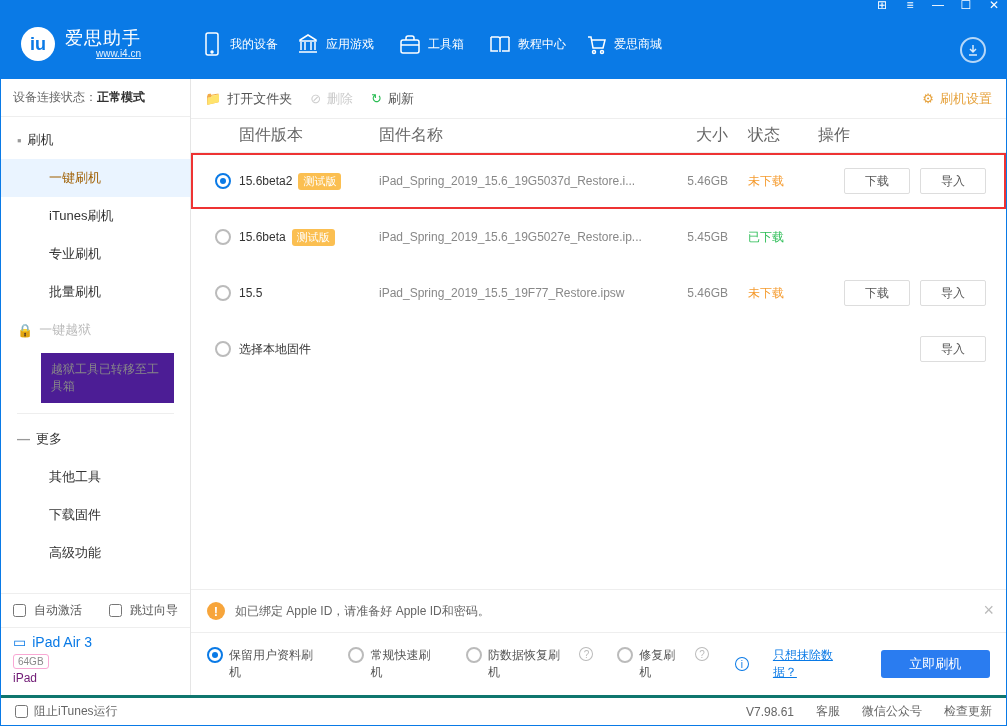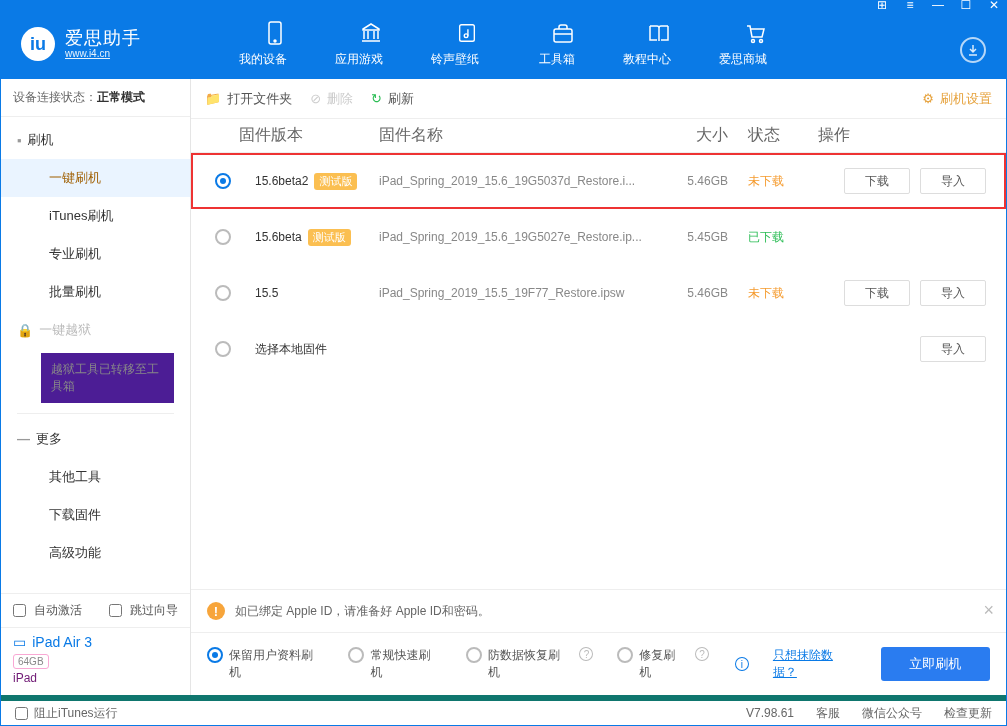--- a/index.html
+++ b/index.html
@@ -6,25 +6,25 @@
 body { width: 1007px; height: 726px; border: 1px solid #0a7ae6; display: flex; flex-direction: column; overflow: hidden; }
 
 
 .titlebar { height: 8px; background: #0a7ae6; display: flex; justify-content: flex-end; align-items: center; padding-right: 8px; gap: 12px; }
 .titlebar .ctrl { width: 14px; height: 14px; display: inline-flex; align-items: center; justify-content: center; color: #fff; cursor: pointer; font-size: 12px; }
 
 
 .header { height: 70px; background: #0a7ae6; display: flex; align-items: center; color: #fff; position: relative; }
 .logo-wrap { width: 190px; display: flex; align-items: center; padding-left: 20px; gap: 10px; }
 .logo-badge { width: 34px; height: 34px; background: #fff; border-radius: 50%; display: flex; align-items: center; justify-content: center; color: #0a7ae6; font-weight: bold; font-size: 18px; }
-.logo-text { display: flex; flex-direction: column; line-height: 1.1; }
+.logo-text { display: flex; flex-direction: column; line-height: 1.1; align-items: flex-end; }
 .logo-text .cn { font-size: 18px; letter-spacing: 1px; }
 .logo-text .url { font-size: 10px; opacity: 0.9; text-decoration: underline; }
 .nav { display: flex; }
-.nav-item { width: 96px; display: flex; flex-direction: column; align-items: flex-end; justify-content: center; gap: 6px; font-size: 12px; cursor: pointer; padding: 10px 0; }
+.nav-item { width: 96px; display: flex; flex-direction: row; align-items: center; justify-content: center; gap: 6px; font-size: 12px; cursor: pointer; padding: 10px 0; }
 .nav-item.active { background: #2d92f0; }
 .nav-item .ico { width: 24px; height: 24px; display: flex; align-items: center; justify-content: center; }
 .nav-item svg { stroke: #fff; fill: none; stroke-width: 1.5; }
 .header-right { position: absolute; top: -2px; right: 6px; display: flex; gap: 14px; color:#fff; font-size:12px; }
 .header-right span { cursor: pointer; }
 .dl-badge { position: absolute; right: 20px; top: 28px; width: 26px; height: 26px; border: 2px solid rgba(255,255,255,0.7); border-radius: 50%; display: flex; align-items: center; justify-content: center; cursor: pointer; }
 .dl-badge svg { stroke: rgba(255,255,255,0.85); }
 
 
 .main { display: flex; flex: 1; min-height: 0; }
@@ -69,43 +69,43 @@
 .col-status { width: 90px; padding-left: 20px; }
 .col-ops { width: 168px; }
 
 .tbody { flex: 1; overflow: auto; }
 .trow { height: 56px; display: flex; align-items: center; padding: 0 20px 0 16px; font-size: 12px; color: #555; }
 .trow:not(:first-child) { border-top: none; }
 .trow .radio-cell { width: 32px; display: flex; align-items: center; justify-content: center; }
 .radio { width: 16px; height: 16px; border: 2px solid #bbb; border-radius: 50%; display: inline-block; position: relative; cursor: pointer; }
 .radio.checked { border-color: #0a7ae6; }
 .radio.checked::after { content: ""; position: absolute; inset: 3px; background: #0a7ae6; border-radius: 50%; }
-.ver { color: #333; margin-left: 16px; }
+.ver { color: #333; }
 .beta-tag { display: inline-block; margin-left: 6px; background: #fbbf51; color: #fff; border-radius: 3px; padding: 1px 5px; font-size: 11px; }
 .fname { color: #888; overflow: hidden; text-overflow: ellipsis; white-space: nowrap; }
 .size { text-align: right; color:#888;}
 .status-undl { color: #f59b2e; }
 .status-dl { color: #2bbd55; }
 .ops { display: flex; gap: 10px; justify-content: flex-end; }
 .btn-sm { width: 66px; height: 26px; border: 1px solid #ddd; background: #fff; font-size: 12px; color: #555; cursor: pointer; border-radius: 2px; }
 .trow.highlight { outline: 2px solid #e33; outline-offset: -2px; }
 
 
 .panel-bottom { border-top: 1px solid #eee; }
 .warn-row { position: relative; padding: 12px 16px; font-size: 12px; color: #666; display: flex; align-items: center; gap: 10px; border-bottom: 1px solid #eee; }
 .warn-ico { width: 18px; height: 18px; background: #f7a53b; border-radius: 50%; color: #fff; display: flex; align-items: center; justify-content: center; font-weight: bold; font-size: 13px; }
 .warn-close { position: absolute; right: 12px; top: 10px; color: #bbb; cursor: pointer; font-size: 18px; }
 .opt-row { padding: 14px 16px; display: flex; align-items: center; gap: 24px; font-size: 12px; color: #555; }
 .opt { display: flex; gap: 6px; cursor: pointer; }
 .help-q { width: 14px; height: 14px; border: 1px solid #bbb; border-radius: 50%; color: #bbb; font-size: 10px; display: inline-flex; align-items: center; justify-content: center; margin-left: 2px; }
 .link-blue { color: #0a7ae6; text-decoration: underline; cursor: pointer; }
-.btn-primary { margin-left: auto; width: 110px; height: 34px; background: #2a7cf0; color: #fff; border: none; font-size: 13px; cursor: pointer; border-radius: 3px; }
-
-
-.footer { height: 30px; border-top: 6px solid #0f766e; display: flex; align-items: center; padding: 0 14px; font-size: 12px; color: #666; gap: 22px; }
+.btn-primary { margin-left: auto; width: 110px; height: 28px; background: #2a7cf0; color: #fff; border: none; font-size: 13px; cursor: pointer; border-radius: 3px; }
+
+
+.footer { height: 30px; border-top: 3px solid #0f766e; display: flex; align-items: center; padding: 0 14px; font-size: 12px; color: #666; gap: 22px; }
 .footer .spacer { flex: 1; }
 .footer label { display: flex; align-items: center; gap: 6px; }
 .footer span.link { cursor: pointer; }
 
 svg { display: block; }
 </style>
 </head>
 <body>
 
 <div class="titlebar">
@@ -137,30 +137,20 @@
       <span>我的设备</span>
     </div>
     <div class="nav-item">
       <span class="ico">
           <svg width="24" height="24" viewBox="0 0 24 24">
             <path d="M12 3l8 5v1H4v-1z"></path>
             <path d="M5 10v8M9 10v8M15 10v8M19 10v8M3 20h18"></path>
           </svg>
         </span>
       <span>应用游戏</span>
-    </div>
-    <div class="nav-item">
-      <span class="ico">
-          <svg width="22" height="22" viewBox="0 0 24 24">
-            <rect x="4" y="3" width="16" height="18" rx="2"></rect>
-            <path d="M13 8v7"></path>
-            <circle cx="11" cy="15" r="2"></circle>
-          </svg>
-        </span>
-      <span>铃声壁纸</span>
     </div>
     <div class="nav-item">
       <span class="ico">
           <svg width="24" height="22" viewBox="0 0 24 22">
             <rect x="3" y="7" width="18" height="13" rx="2"></rect>
             <path d="M8 7V5a2 2 0 0 1 2-2h4a2 2 0 0 1 2 2v2M3 12h18"></path>
           </svg>
         </span>
       <span>工具箱</span>
     </div>

